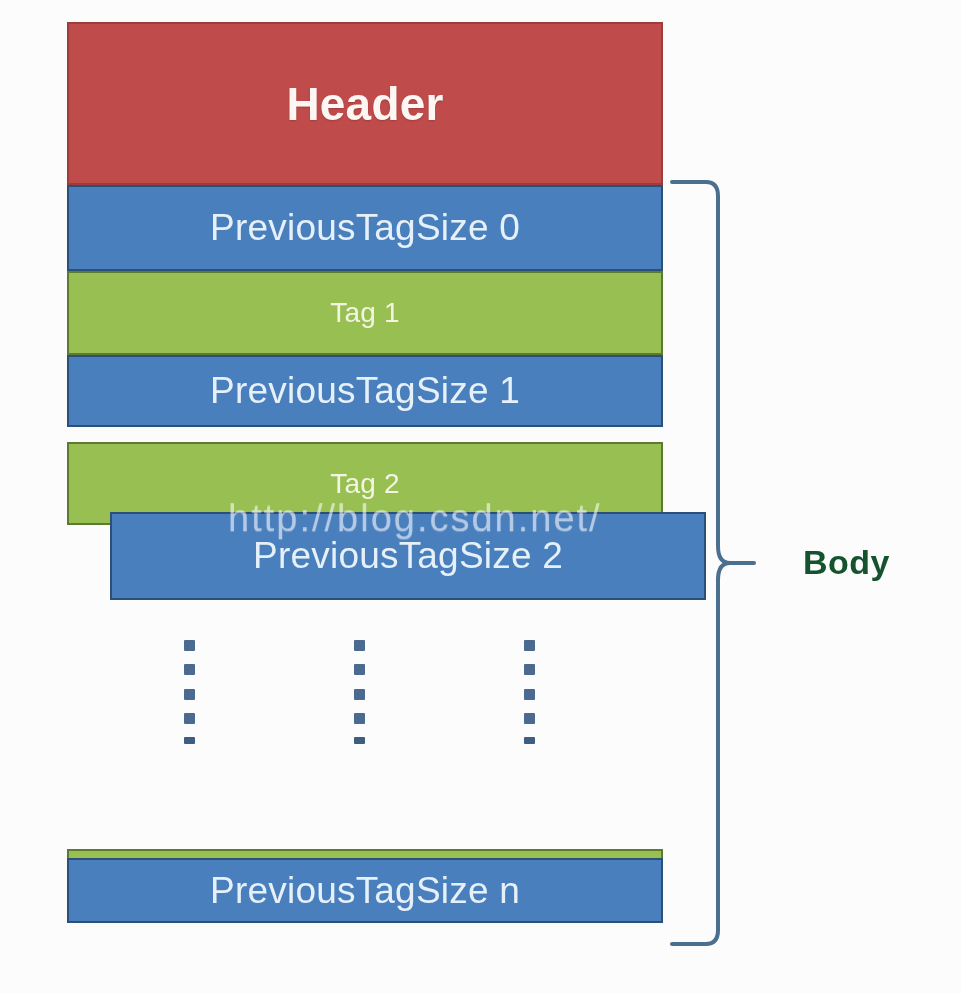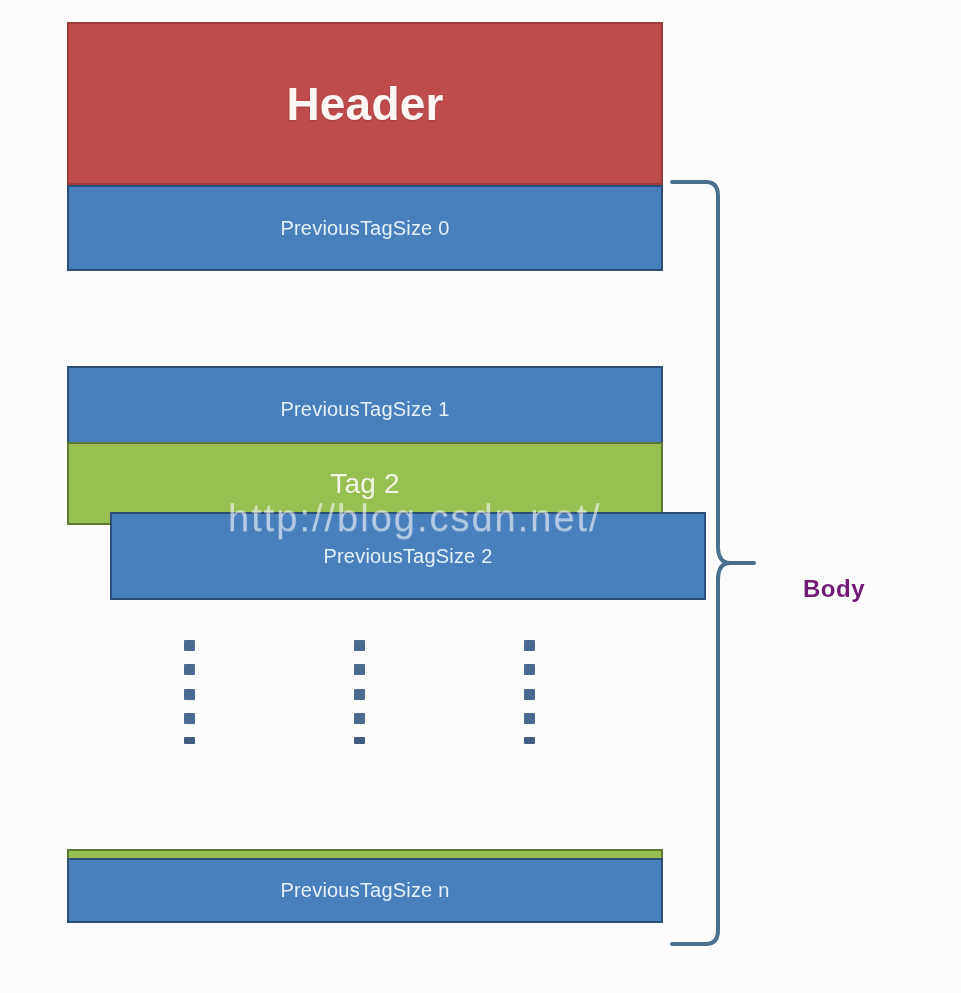--- a/index.html
+++ b/index.html
@@ -41,21 +41,21 @@
     color: #fdf6f3;
     font-weight: bold;
     font-size: 46px;
     text-shadow: 0 1px 2px rgba(0,0,0,0.18);
   }
 
   .block.pts {
     background: #4a7fbe;
     border-color: #2c4f77;
     color: #e6f0f8;
-    font-size: 20px;
+    font-size: 37px;
   }
 
   .block.tag {
     background: #97bf52;
     border-color: #5d7a33;
     color: #f3f4e2;
     font-size: 28px;
   }
 
   
@@ -91,26 +91,25 @@
   .brace svg {
     display: block;
     width: 100%;
     height: 100%;
     overflow: visible;
   }
   .brace-label {
     position: absolute;
     left: 803px;
     top: 543px;
-    font-size: 24px;
+    font-size: 34px;
     font-weight: bold;
-    color: #701a75;
+    color: #14532d;
     letter-spacing: 0.5px;
     white-space: nowrap;
-    margin-top: 32px;
   }
 
   
   .watermark {
     position: absolute;
     left: 228px;
     top: 497px;
     font-family: Liberation Sans, sans-serif;
     font-size: 38px;
     letter-spacing: 2px;
@@ -126,22 +125,25 @@
 <div id="diagram">
 
   <div class="block header" style="top:22px;height:163px;align-items:center;">
     <span>Header</span>
   </div>
 
   <div class="block pts" style="top:185px;height:86px;">
     <span>PreviousTagSize 0</span>
   </div>
 
-
-  <div class="block pts" style="top:366px;height:87px;">
+  <div class="block tag" style="top:271px;height:84px;">
+    <span>Tag  1</span>
+  </div>
+
+  <div class="block pts" style="top:355px;height:72px;">
     <span>PreviousTagSize 1</span>
   </div>
 
   <div class="block tag" style="top:442px;height:83px;">
     <span>Tag  2</span>
   </div>
 
   <div class="block pts" style="top:512px;height:88px;margin-left:43px;">
     <span>PreviousTagSize 2</span>
   </div>

